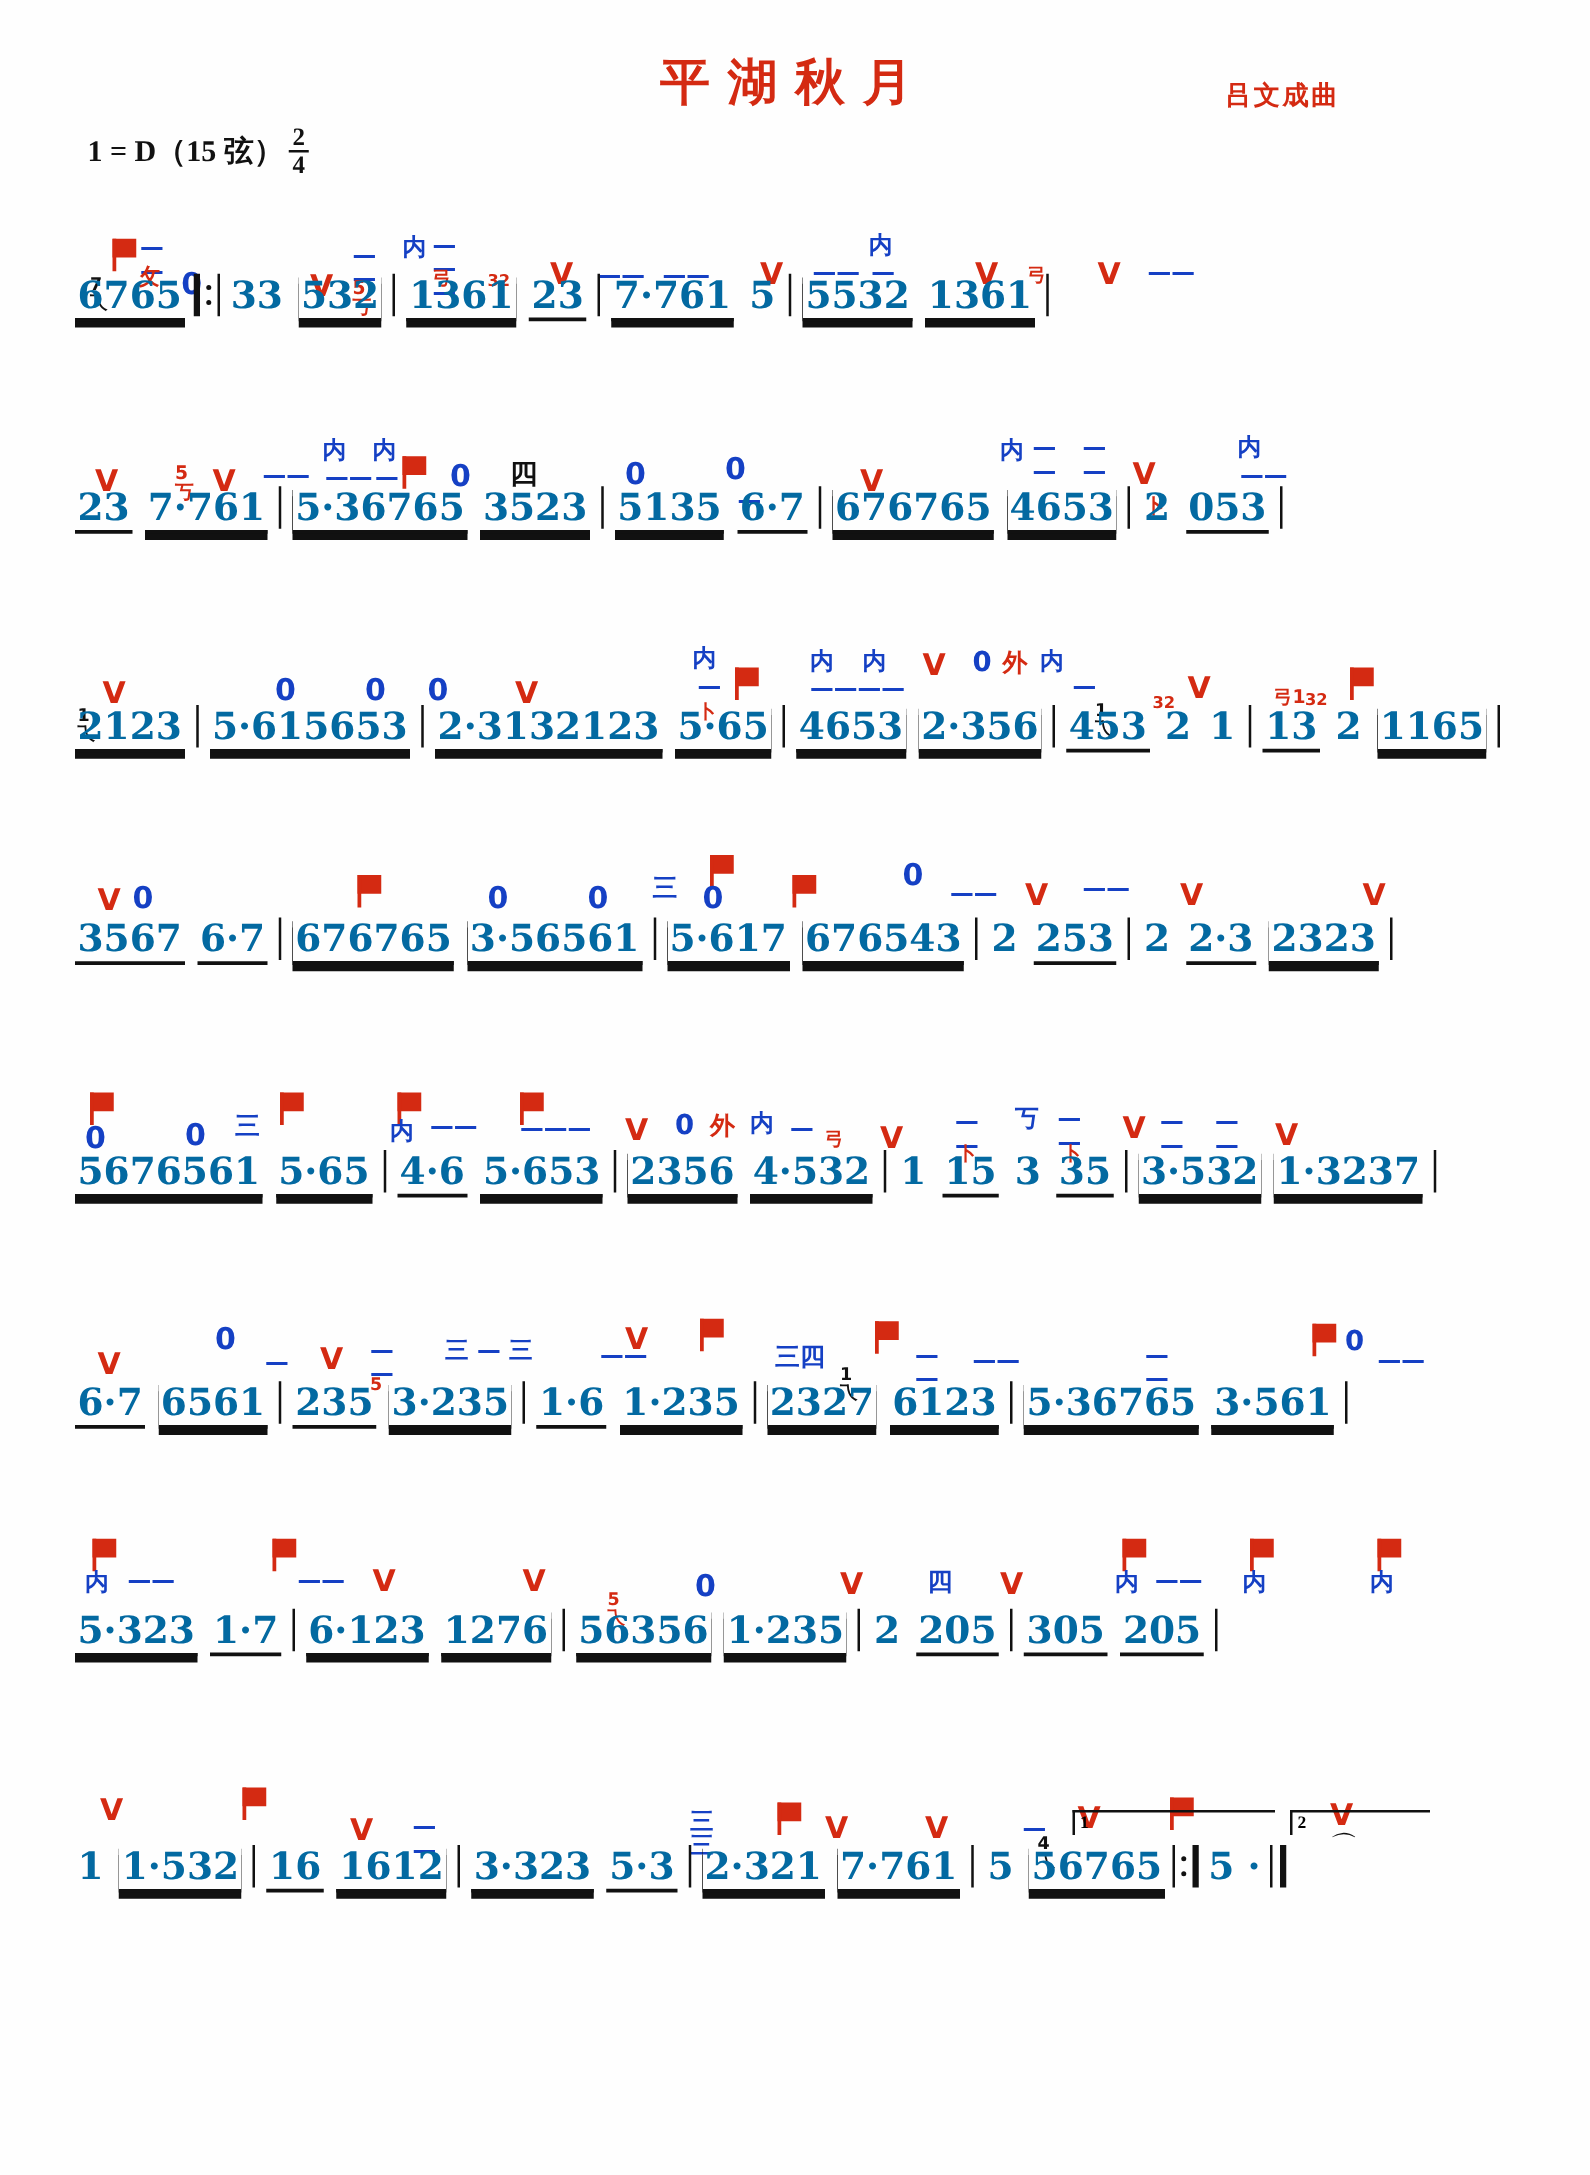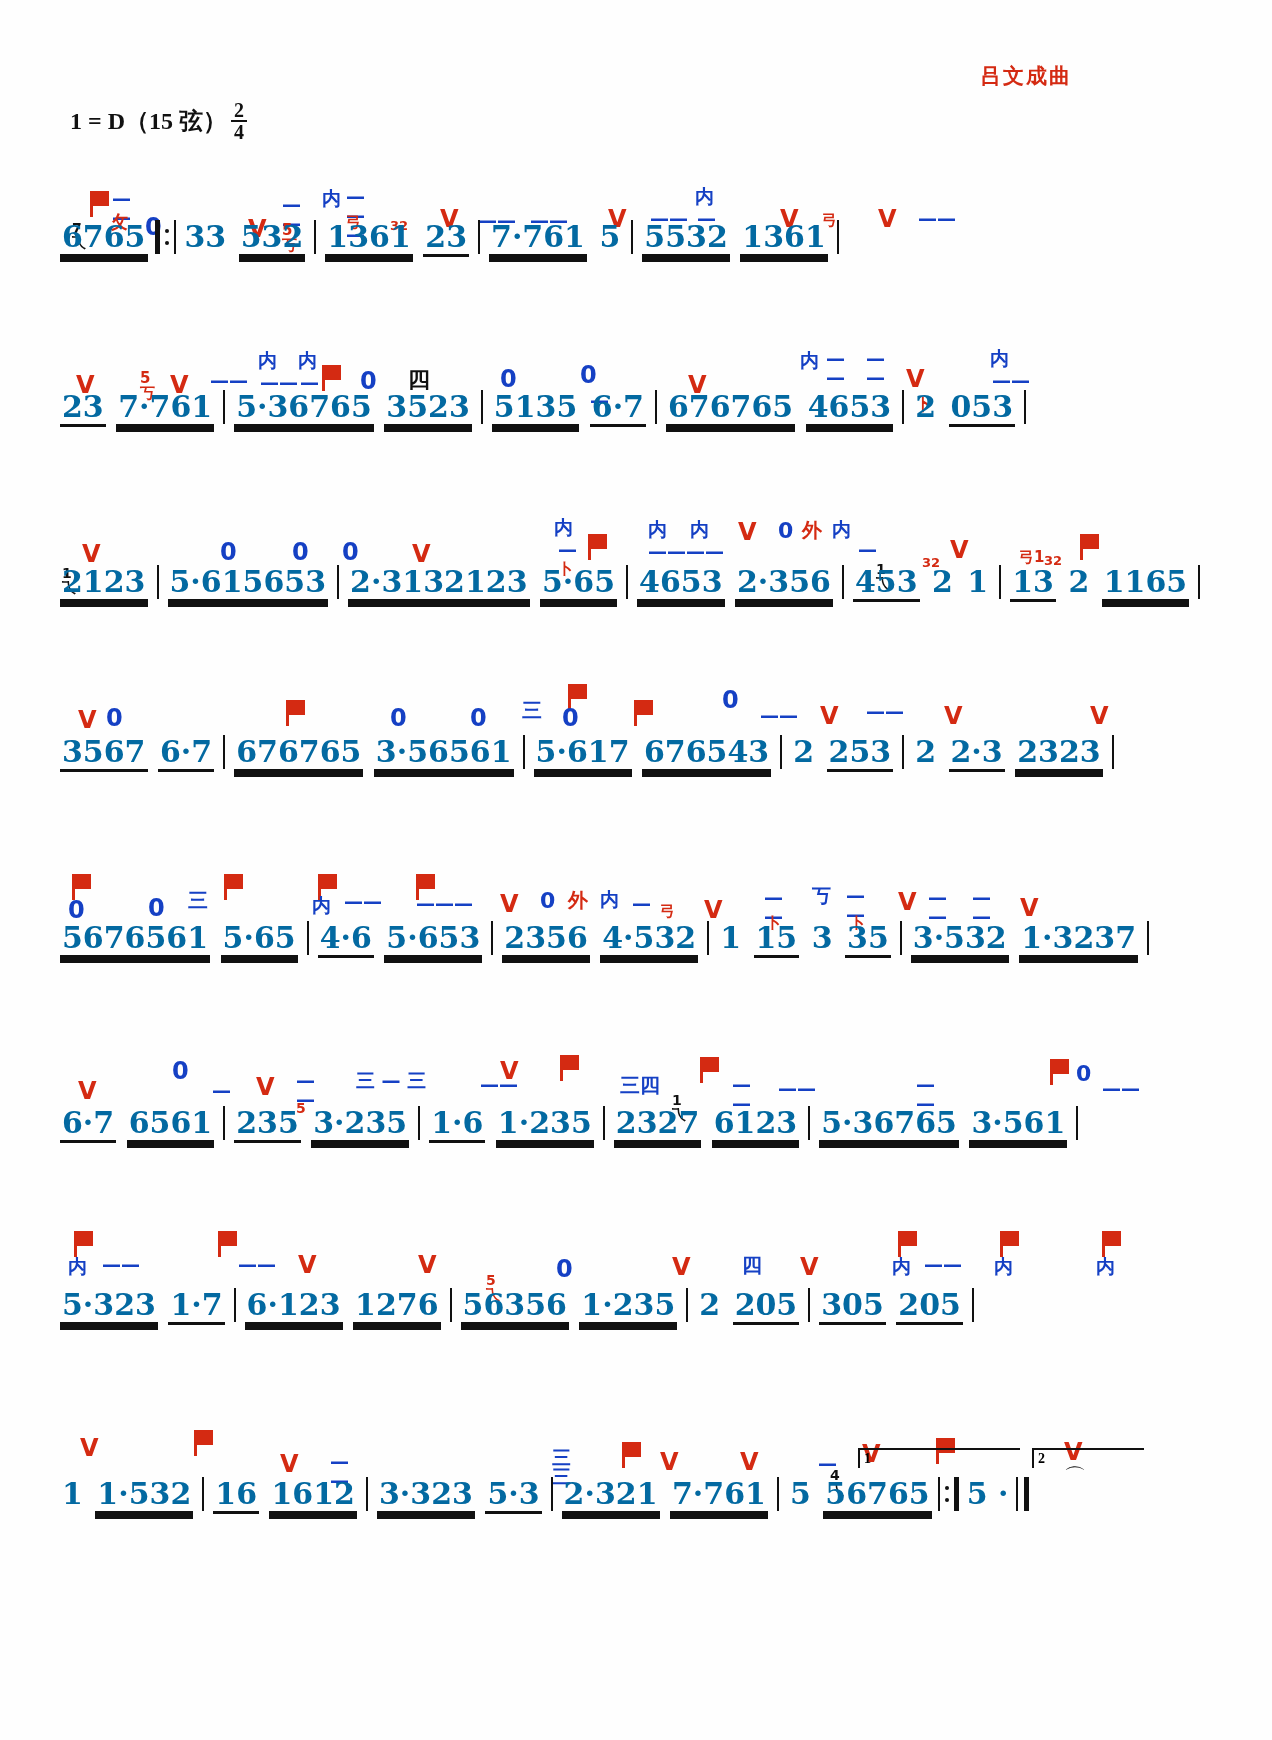--- a/index.html
+++ b/index.html
@@ -204,20 +204,21 @@
     font-size: 15px;
   }
   .vnum { position: absolute; top: 1px; left: 4px; font-size: 14px; font-weight: bold; }
   .fermata { position:absolute; font-size: 22px; }
 </style>
 </head>
 <body>
 
 <div class="page">
 
+  <div class="title">平湖秋月</div>
   <div class="composer">吕文成曲</div>
 
   <div class="keysig">
     <span>1 = D（15 弦）</span>
     <span class="frac">
       <span class="num">2</span>
       <span class="den">4</span>
     </span>
   </div>
 

